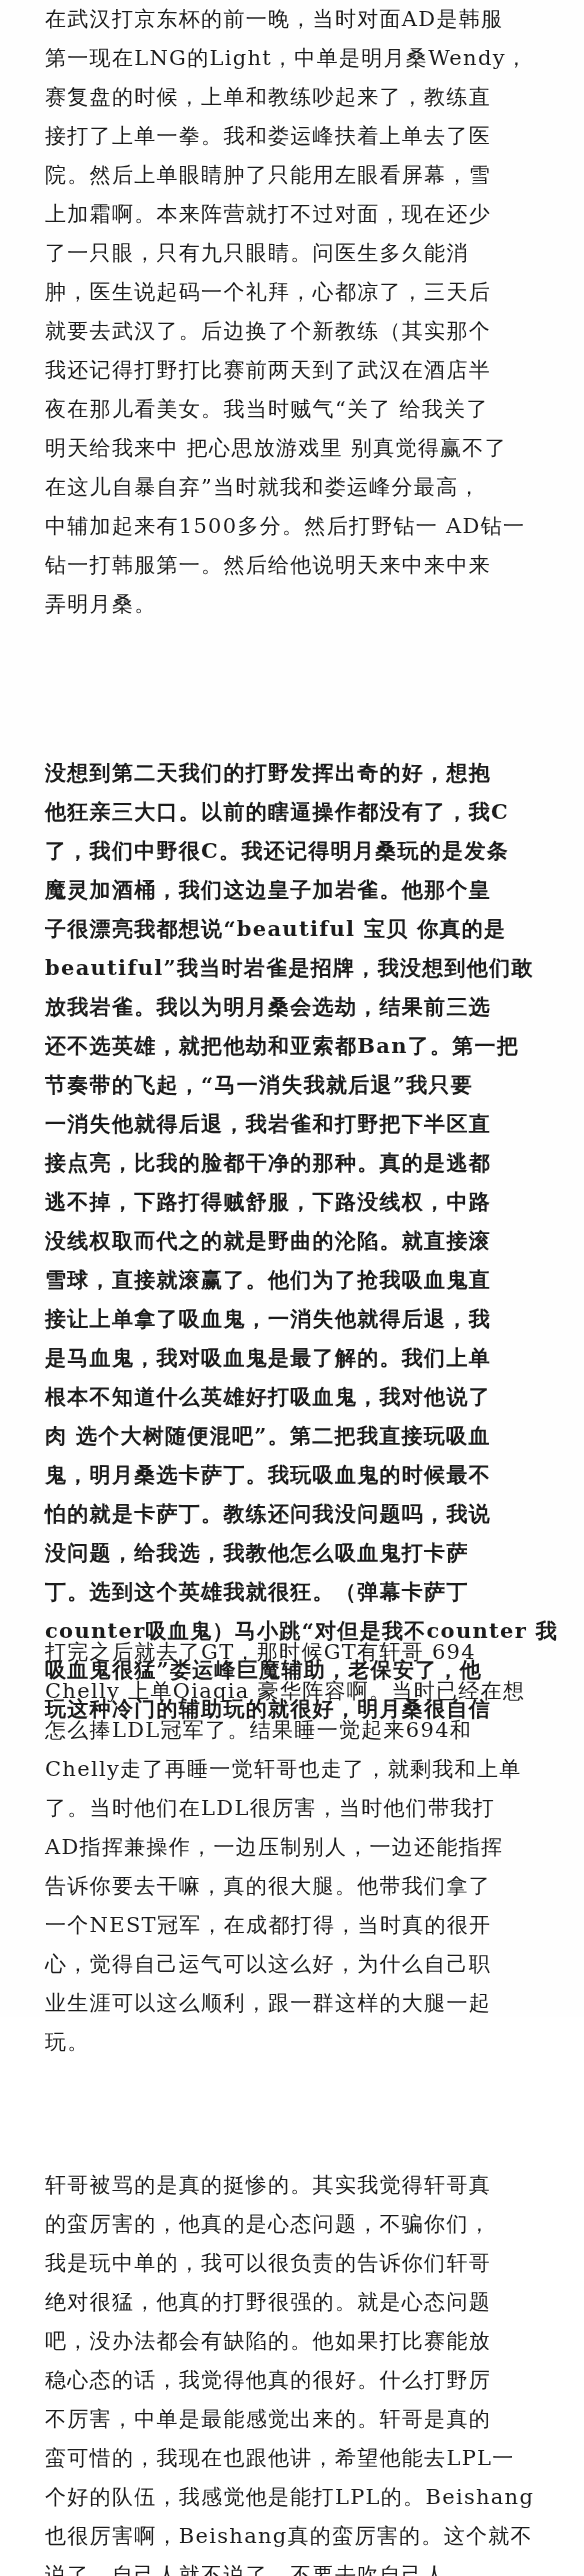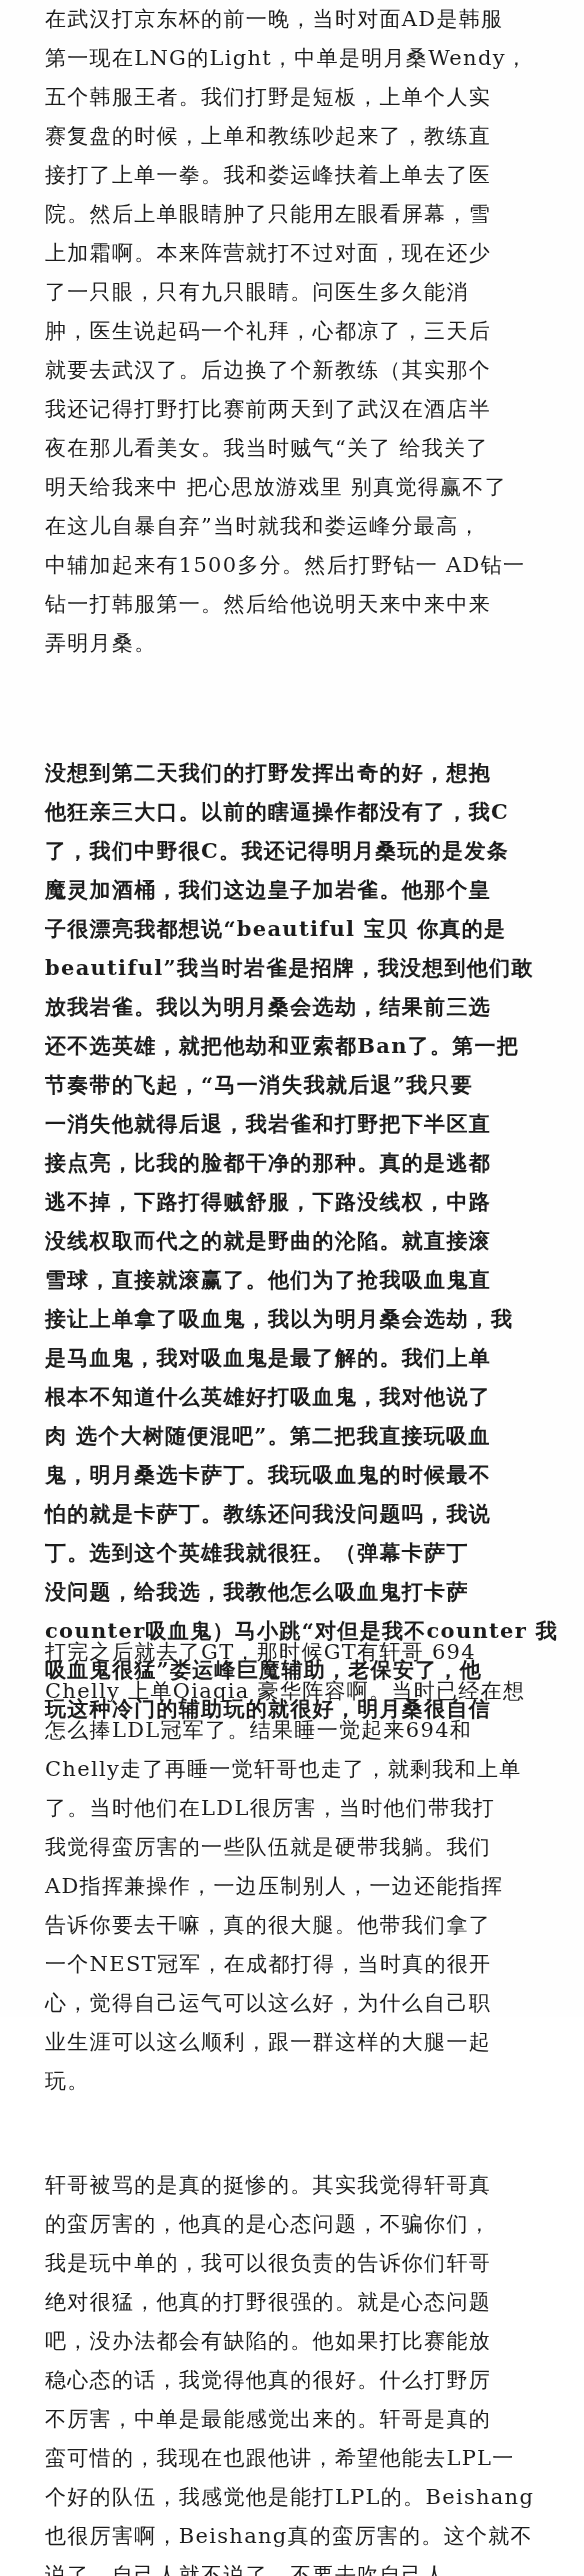--- a/index.html
+++ b/index.html
@@ -18,21 +18,20 @@
   }
 </style>
 </head>
 <body>
 
 <div class="page">
 
   <div class="para" style="top:0px;">
     <span class="line">在武汉打京东杯的前一晚，当时对面AD是韩服</span>
     <span class="line">第一现在LNG的Light，中单是明月桑Wendy，</span>
-    <span class="line">五个韩服王者。我们打野是短板，上单个人实</span>
     <span class="line">赛复盘的时候，上单和教练吵起来了，教练直</span>
     <span class="line">接打了上单一拳。我和娄运峰扶着上单去了医</span>
     <span class="line">院。然后上单眼睛肿了只能用左眼看屏幕，雪</span>
     <span class="line">上加霜啊。本来阵营就打不过对面，现在还少</span>
     <span class="line">了一只眼，只有九只眼睛。问医生多久能消</span>
     <span class="line">肿，医生说起码一个礼拜，心都凉了，三天后</span>
     <span class="line">就要去武汉了。后边换了个新教练（其实那个</span>
     <span class="line">我还记得打野打比赛前两天到了武汉在酒店半</span>
     <span class="line">夜在那儿看美女。我当时贼气“关了 给我关了</span>
     <span class="line">明天给我来中 把心思放游戏里 别真觉得赢不了</span>
@@ -50,40 +49,39 @@
     <span class="line">子很漂亮我都想说“beautiful 宝贝 你真的是</span>
     <span class="line">beautiful”我当时岩雀是招牌，我没想到他们敢</span>
     <span class="line">放我岩雀。我以为明月桑会选劫，结果前三选</span>
     <span class="line">还不选英雄，就把他劫和亚索都Ban了。第一把</span>
     <span class="line">节奏带的飞起，“马一消失我就后退”我只要</span>
     <span class="line">一消失他就得后退，我岩雀和打野把下半区直</span>
     <span class="line">接点亮，比我的脸都干净的那种。真的是逃都</span>
     <span class="line">逃不掉，下路打得贼舒服，下路没线权，中路</span>
     <span class="line">没线权取而代之的就是野曲的沦陷。就直接滚</span>
     <span class="line">雪球，直接就滚赢了。他们为了抢我吸血鬼直</span>
-    <span class="line">接让上单拿了吸血鬼，我以为明月桑会选劫，我</span>
+    <span class="line">接让上单拿了吸血鬼，一消失他就得后退，我</span>
     <span class="line">是马血鬼，我对吸血鬼是最了解的。我们上单</span>
     <span class="line">根本不知道什么英雄好打吸血鬼，我对他说了</span>
     <span class="line">肉 选个大树随便混吧”。第二把我直接玩吸血</span>
     <span class="line">鬼，明月桑选卡萨丁。我玩吸血鬼的时候最不</span>
     <span class="line">怕的就是卡萨丁。教练还问我没问题吗，我说</span>
+    <span class="line">没问题，给我选，我教他怎么吸血鬼打卡萨</span>
     <span class="line">丁。选到这个英雄我就很狂。（弹幕卡萨丁</span>
-    <span class="line">没问题，给我选，我教他怎么吸血鬼打卡萨</span>
     <span class="line">counter吸血鬼）马小跳“对但是我不counter 我</span>
     <span class="line">吸血鬼很猛”娄运峰巨魔辅助，老保安了，他</span>
     <span class="line">玩这种冷门的辅助玩的就很好，明月桑很自信</span>
   </div>
 
   <div class="para" style="top:1633px;">
     <span class="line">打完之后就去了GT，那时候GT有轩哥 694</span>
     <span class="line">Chelly 上单Qiaqia 豪华阵容啊。当时已经在想</span>
     <span class="line">怎么捧LDL冠军了。结果睡一觉起来694和</span>
     <span class="line">Chelly走了再睡一觉轩哥也走了，就剩我和上单</span>
     <span class="line">了。当时他们在LDL很厉害，当时他们带我打</span>
-    <span class="line">我觉得蛮厉害的一些队伍就是硬带我躺。我们</span>
     <span class="line">AD指挥兼操作，一边压制别人，一边还能指挥</span>
     <span class="line">告诉你要去干嘛，真的很大腿。他带我们拿了</span>
     <span class="line">一个NEST冠军，在成都打得，当时真的很开</span>
     <span class="line">心，觉得自己运气可以这么好，为什么自己职</span>
     <span class="line">业生涯可以这么顺利，跟一群这样的大腿一起</span>
     <span class="line">玩。</span>
   </div>
 
   <div class="para" style="top:2166px;">
     <span class="line">轩哥被骂的是真的挺惨的。其实我觉得轩哥真</span>

